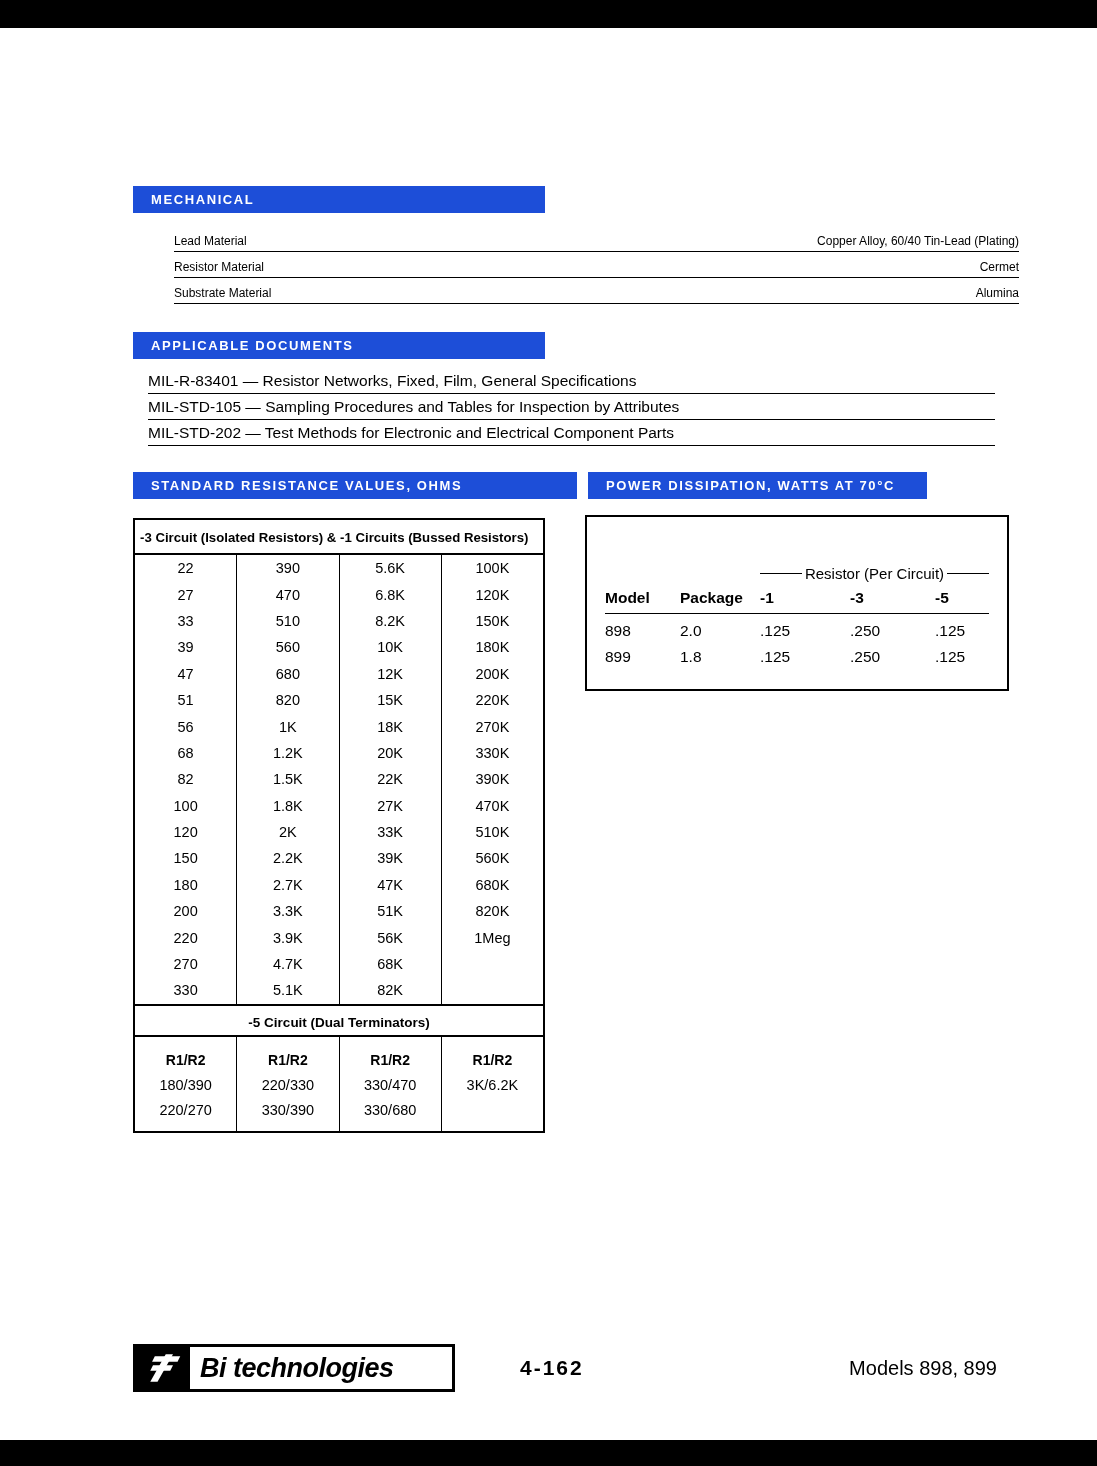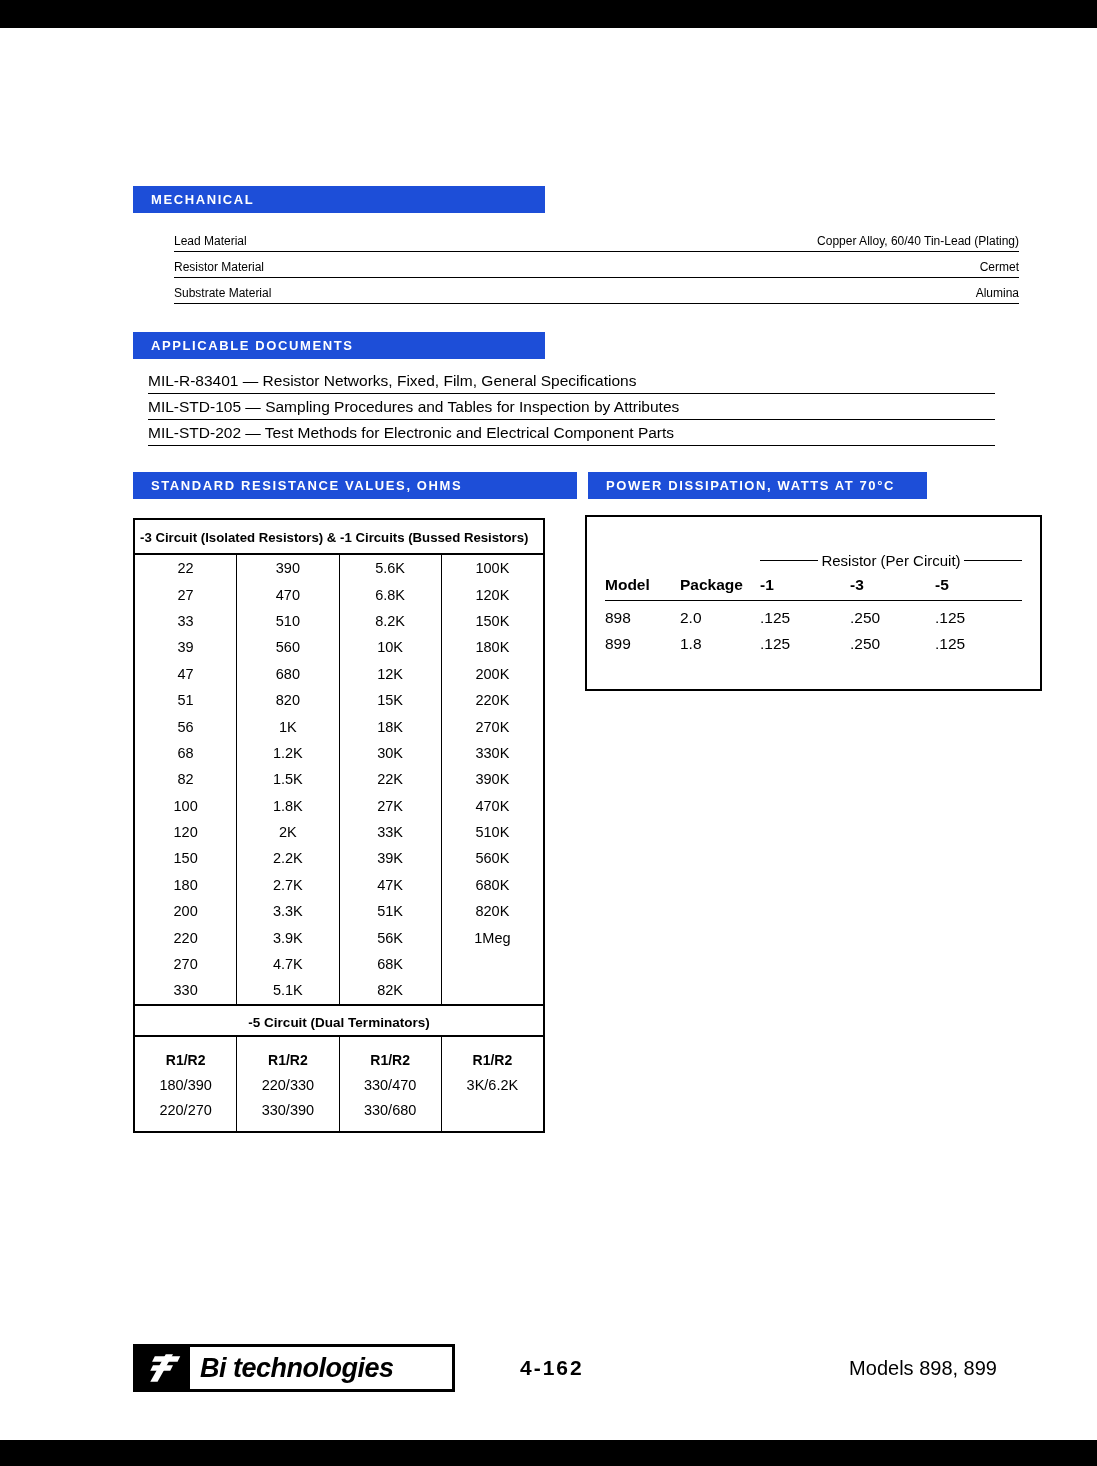--- a/index.html
+++ b/index.html
@@ -60,22 +60,22 @@
   .dual-head {
     font-weight:bold; font-size:14px; height:36px;
     display:flex; align-items:flex-end; justify-content:center; padding-bottom:5px;
   }
   .dual-cell {
     height:25px; display:flex; align-items:center; justify-content:center;
     font-size:14.5px;
   }
 
   .power-box {
-    position:absolute; left:585px; top:515px; width:457px; height:176px;
-    border:2px solid #000; padding:3px 18px;
+    position:absolute; left:585px; top:515px; width:424px; height:176px;
+    border:2px solid #000; padding:16px 18px;
   }
   .pgrid { display:grid; grid-template-columns:75px 80px 90px 85px 1fr; }
   .power-span-row { margin-top:32px; font-size:15px; }
   .span-cell { grid-column:3 / 6; display:flex; align-items:center; }
   .span-line { flex:1; height:1.5px; background:#000; }
   .span-text { padding:0 3px; white-space:nowrap; }
   .power-head-row {
     font-weight:bold; font-size:15.5px;
     padding:7px 0 6px; border-bottom:1.5px solid #000;
   }
@@ -181,21 +181,21 @@
           <div class="res-cell">5.1K</div>
         </div>
         <div class="res-col">
           <div class="res-cell">5.6K</div>
           <div class="res-cell">6.8K</div>
           <div class="res-cell">8.2K</div>
           <div class="res-cell">10K</div>
           <div class="res-cell">12K</div>
           <div class="res-cell">15K</div>
           <div class="res-cell">18K</div>
-          <div class="res-cell">30K</div>
+          <div class="res-cell">20K</div>
           <div class="res-cell">22K</div>
           <div class="res-cell">27K</div>
           <div class="res-cell">33K</div>
           <div class="res-cell">39K</div>
           <div class="res-cell">47K</div>
           <div class="res-cell">51K</div>
           <div class="res-cell">56K</div>
           <div class="res-cell">68K</div>
           <div class="res-cell">82K</div>
         </div>

